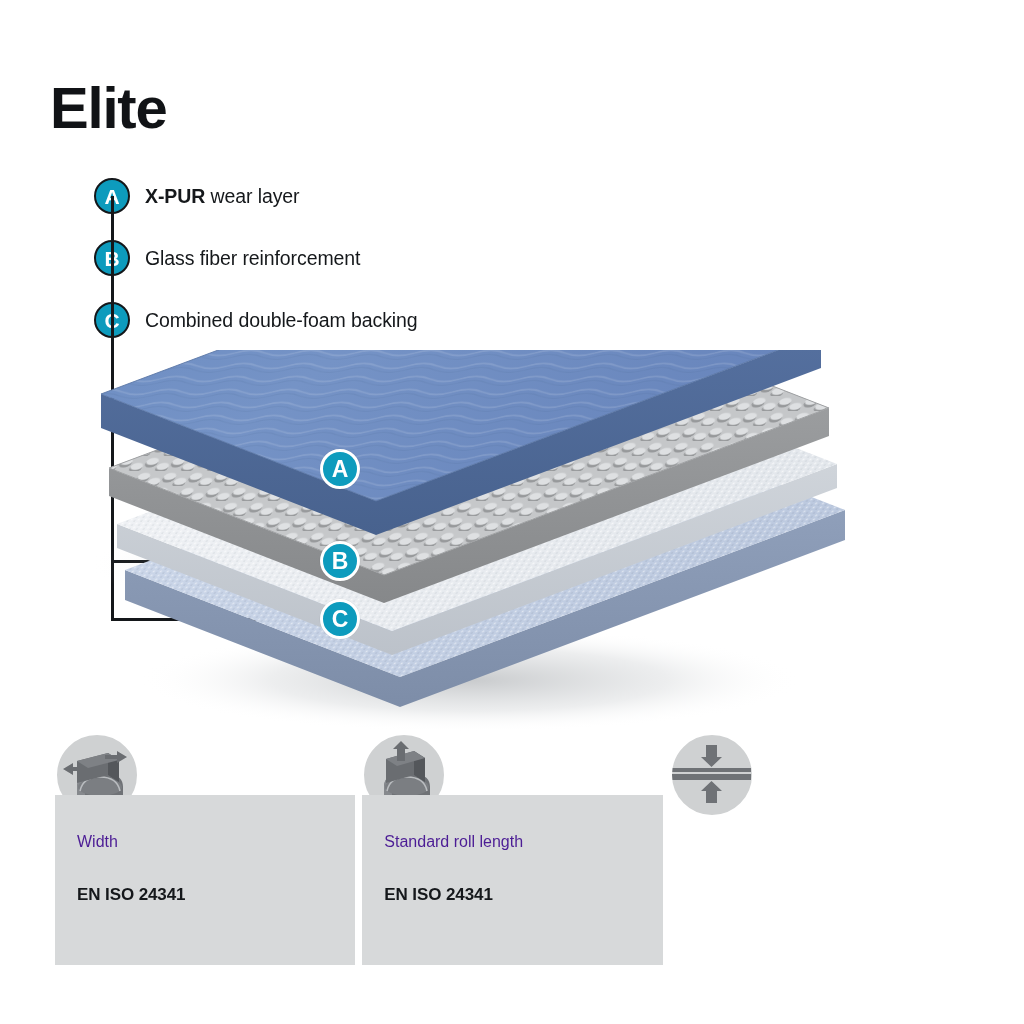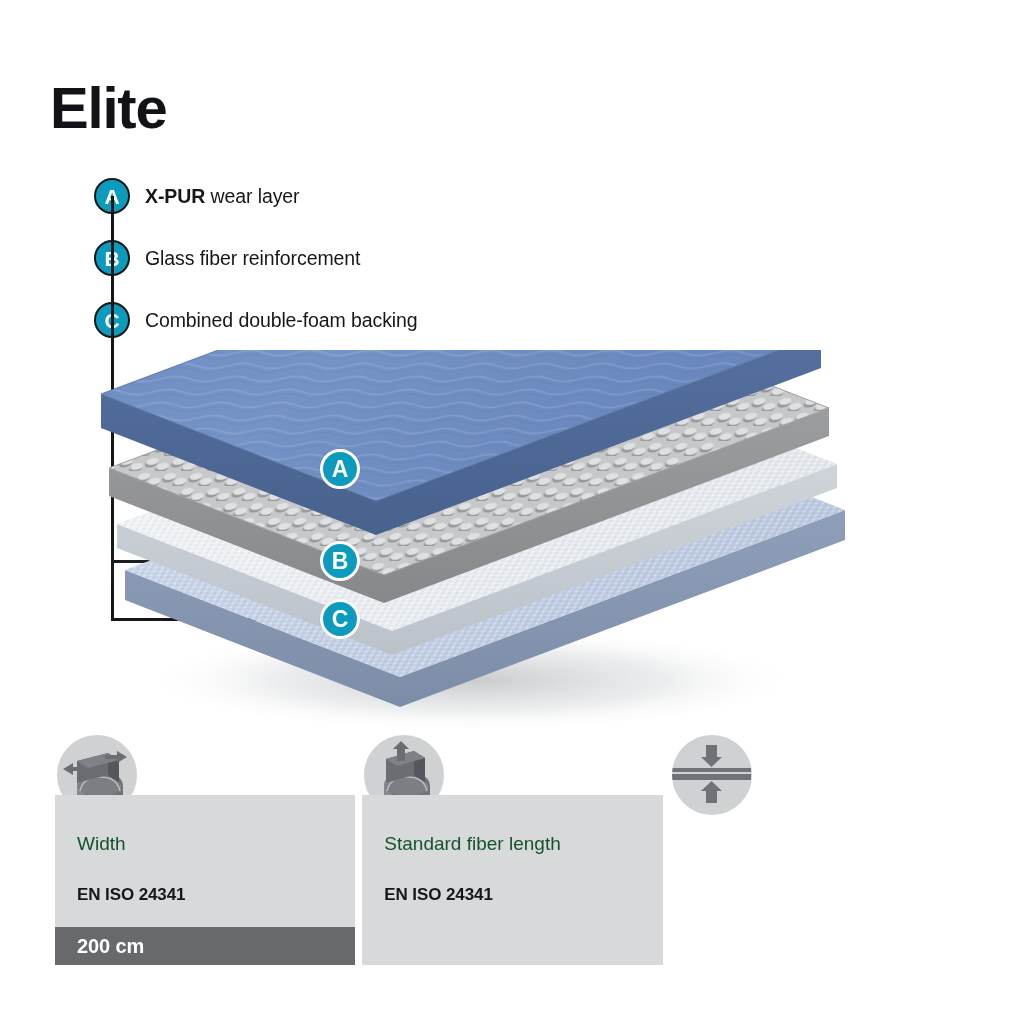--- a/index.html
+++ b/index.html
@@ -63,21 +63,21 @@
     position: absolute; left: 55px; top: 795px;
     width: 915px; height: 170px;
     display: flex; gap: 7px;
   }
   .spec-col { position: relative; flex: 1 1 0; display: flex; flex-direction: column; }
   .spec-body {
     flex: 1 1 auto; background: #d7d9da; position: relative; padding: 0 22px;
   }
   .spec-label {
     position: absolute; left: 22px; top: 38px;
-    font-size: 19px; color: #14532d; white-space: nowrap;
+    font-size: 16px; color: #4c1d95; white-space: nowrap;
   }
   .spec-standard {
     position: absolute; left: 22px; top: 90px;
     font-size: 17px; font-weight: bold; color: #15181b; white-space: nowrap;
     letter-spacing: -0.1px;
   }
   .spec-foot {
     height: 38px; background: #67696d; display: flex; align-items: center;
     padding: 0 22px;
   }
@@ -252,44 +252,41 @@
             <path d="M20,26 L51,18 L62,25 L31,33 Z" fill="#7e8185"></path>
 
             <path d="M6,34 L16,28 L16,32 L28,32 L28,36 L16,36 L16,40 Z" fill="#6a6d71"></path>
             <path d="M70,22 L60,28 L60,24 L48,24 L48,20 L60,20 L60,16 Z" fill="#6a6d71"></path>
           </g>
         </svg>
       </div>
       <div class="spec-body">
         <div class="spec-label">Width</div>
         <div class="spec-standard">EN ISO 24341</div>
-      </div>
-      <div class="spec-foot">
-        <span class="spec-value">200 cm</span>
       </div>
     </div>
 
     <div class="spec-col">
       <div class="spec-icon">
         <svg width="79" height="79" viewBox="0 0 79 79">
           <g fill="#6f7276">
             <path d="M20,52 C20,44 25,40 32,40 L54,40 C61,40 66,44 66,52 L66,62 L20,62 Z" fill="#6f7276"></path>
             <path d="M20,52 C20,44 25,40 32,40 L40,40 C33,40 28,44 28,52 L28,62 L20,62 Z" fill="#86898d"></path>
             <ellipse cx="43" cy="52" rx="22" ry="9" fill="#7b7e82"></ellipse>
             <path d="M23,56 C25,46 33,42 43,42 C53,42 61,46 63,56" fill="none" stroke="#b9bcbf" stroke-width="1.6"></path>
             <path d="M22,24 L50,16 L50,40 L22,48 Z" fill="#6a6d71"></path>
             <path d="M50,16 L61,23 L61,47 L50,40 Z" fill="#54575b"></path>
             <path d="M22,24 L50,16 L61,23 L33,31 Z" fill="#7e8185"></path>
 
             <path d="M37,6 L45,14 L41,14 L41,26 L33,26 L33,14 L29,14 Z" fill="#6a6d71"></path>
           </g>
         </svg>
       </div>
       <div class="spec-body">
-        <div class="spec-label">Standard fiber length</div>
+        <div class="spec-label">Standard roll length</div>
         <div class="spec-standard">EN ISO 24341</div>
       </div>
     </div>
 
     <div class="spec-col">
       <div class="spec-icon">
         <svg width="79" height="79" viewBox="0 0 79 79">
           <g>
 
             <rect x="0" y="33" width="79" height="4" fill="#6f7276"></rect>

